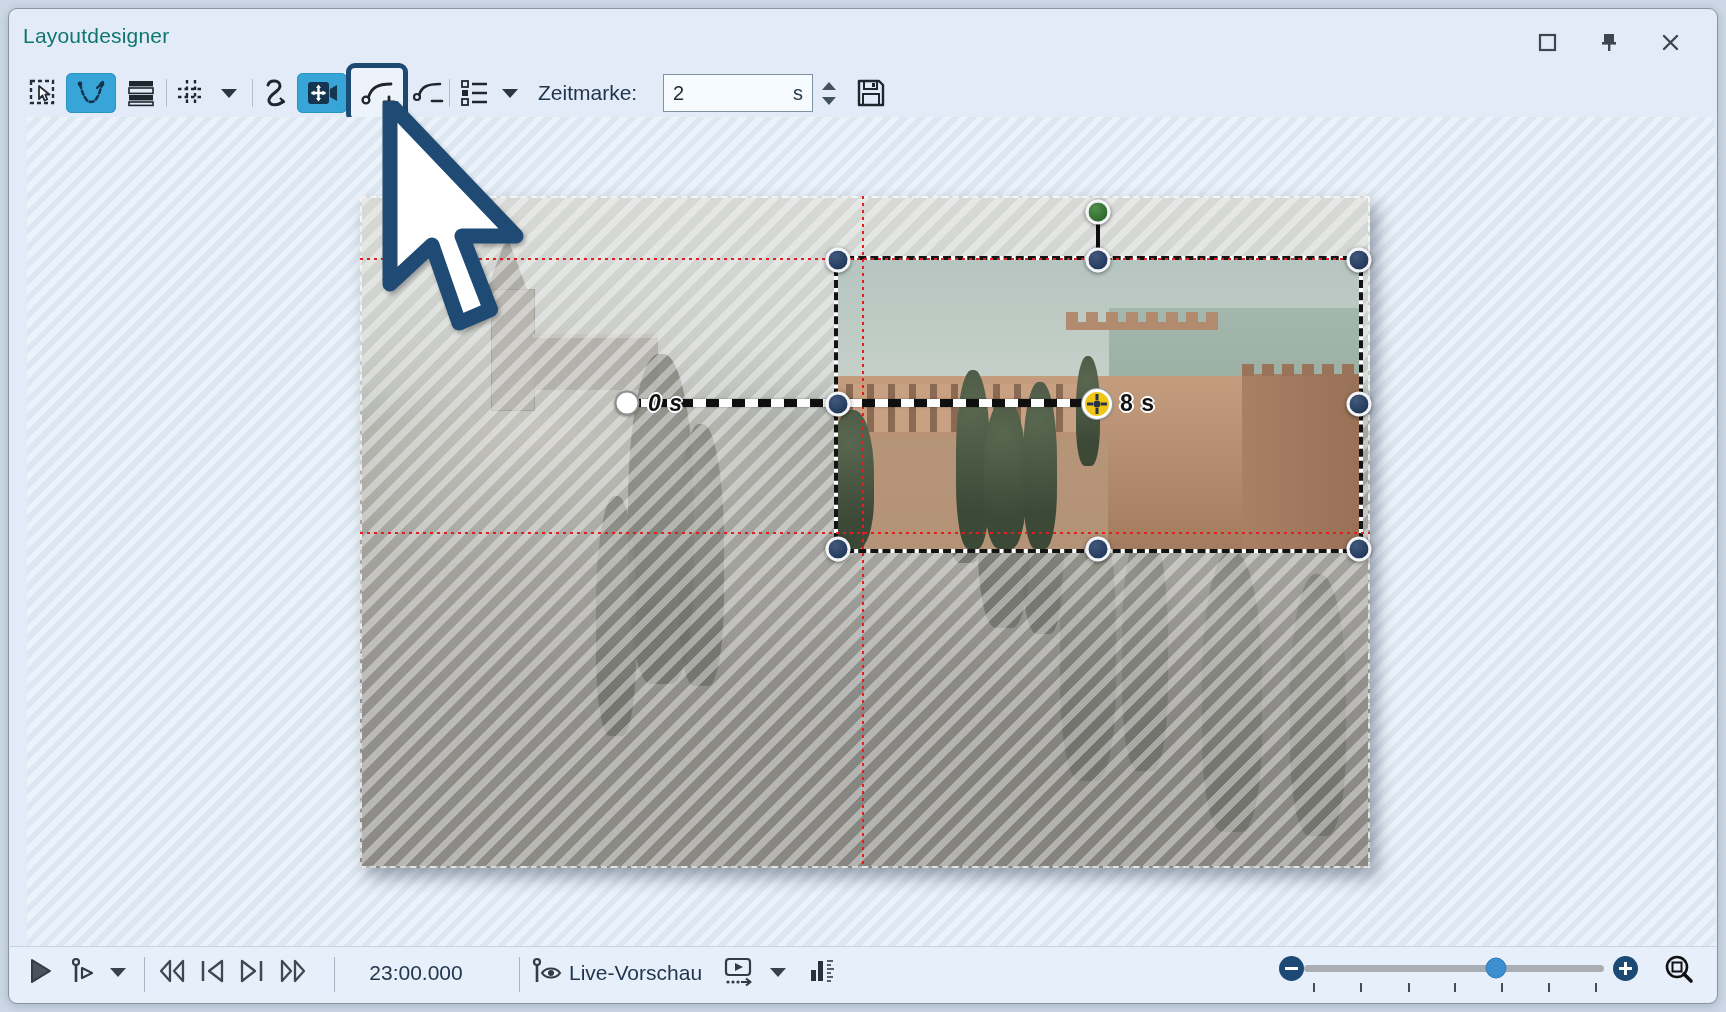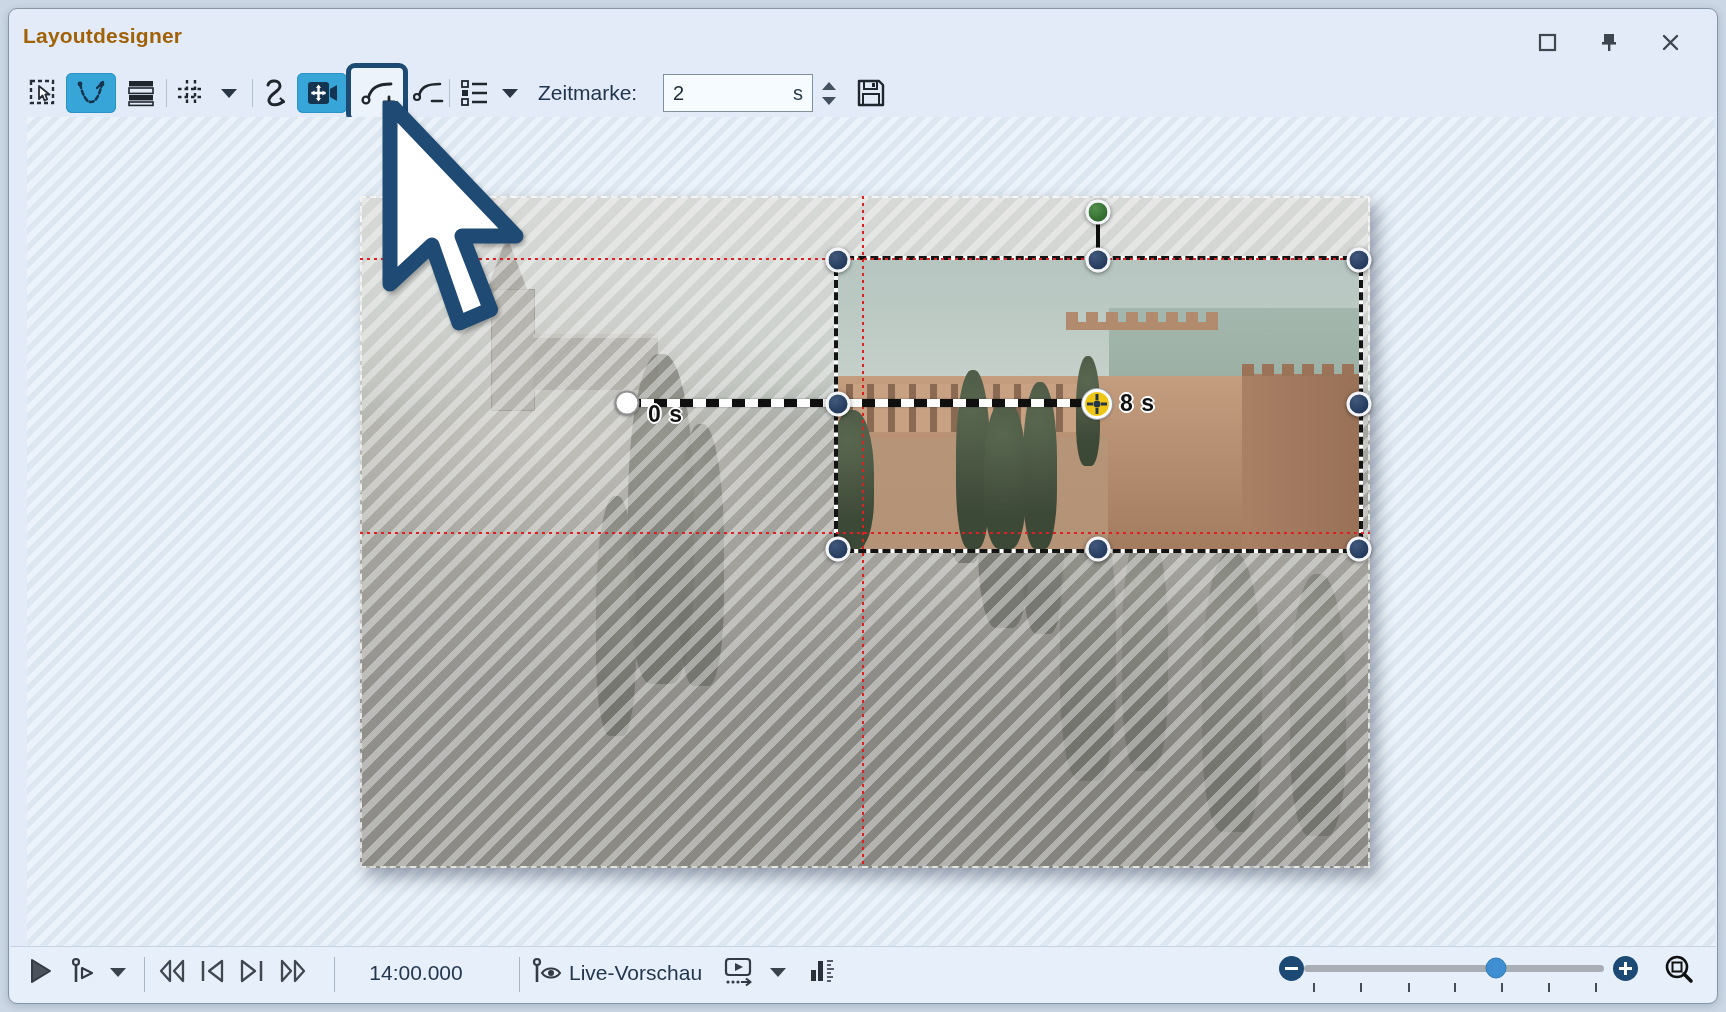--- a/index.html
+++ b/index.html
@@ -4,22 +4,22 @@
 <style>
   * { margin:0; padding:0; box-sizing:border-box; }
   html,body { width:1726px; height:1012px; overflow:hidden; background:#cbd7e4;
               font-family:"Liberation Sans", sans-serif; }
 
   
   .frame { position:absolute; left:8px; top:8px; width:1710px; height:996px;
            background:#e2ebf7; border:1px solid #8795a6; border-radius:9px;
            box-shadow:0 2px 8px rgba(30,50,80,.2); overflow:hidden; }
 
-  .title { position:absolute; left:14px; top:15px; font-size:21px; font-weight:bold;
-           color:#a16207; letter-spacing:.2px; }
+  .title { position:absolute; left:14px; top:15px; font-size:21px; font-weight:normal;
+           color:#0f766e; letter-spacing:.2px; }
   .winbtn { position:absolute; top:19px; width:28px; height:28px; display:flex;
             align-items:center; justify-content:center; cursor:default; }
 
   
   .tbtn { position:absolute; top:64px; width:40px; height:40px; border-radius:6px;
           display:flex; align-items:center; justify-content:center; }
   .tbtn.active { background:#38a5d8; box-shadow:inset 0 0 0 1px #2a94c5; }
   .tb-sep { position:absolute; top:70px; width:1px; height:28px; background:#b2bfcd; }
   .focus-ring { position:absolute; left:337px; top:54px; width:62px; height:60px;
                 border:5px solid #1d4a72; border-radius:9px; background:#edf3fb;
@@ -277,21 +277,21 @@
           <div class="s-part cyp" style="left:185px; top:122px; width:34px; height:167px;"></div>
           <div class="s-part cyp" style="left:-8px; top:150px; width:44px; height:139px;"></div>
           <div class="s-part cyp" style="left:238px; top:96px; width:24px; height:110px;"></div>
         </div>
         <div class="sel-b1"></div>
         <div class="sel-b2"></div>
       </div>
 
       <div class="mpath" style="left:268px; top:203px; width:470px;"></div>
       <div class="kf-start" style="left:267px; top:207px;"></div>
-      <div class="kf-label" style="left:288px; top:218px;">0 s</div>
+      <div class="kf-label" style="left:288px; top:207px;font-style:italic;">0 s</div>
       <div class="kf-now" style="left:737px; top:208px;"></div>
       <div class="kf-dot" style="left:737px; top:208px;"></div>
       <div class="kf-label" style="left:760px; top:207px;">8 s</div>
 
       <div class="stick" style="left:736px; top:22px; height:44px;"></div>
       <div class="handle green" style="left:738px; top:16px;"></div>
 
       <div class="handle" style="left:478px; top:64px;"></div>
       <div class="handle" style="left:738px; top:64px;"></div>
       <div class="handle" style="left:999px; top:64px;"></div>
@@ -340,21 +340,21 @@
         <path d="M5,5 L18,15 L5,25 Z" fill="none" stroke="#41474f" stroke-width="2.3" stroke-linejoin="round"></path>
         <path d="M24,5 L24,25" stroke="#41474f" stroke-width="2.5"></path>
         </svg>
     </div>
     <div class="bb-ic" style="left:267px;">
       <svg width="32" height="30" viewBox="0 0 32 30">
         <path d="M5,5 L14,15 L5,25 Z M18,5 L27,15 L18,25 Z" fill="none" stroke="#41474f" stroke-width="2.3" stroke-linejoin="round"></path>
         </svg>
     </div>
     <div class="bb-sep" style="left:324px;"></div>
-    <div class="bb-txt" style="left:336px; width:140px; text-align:center;">14:00.000</div>
+    <div class="bb-txt" style="left:336px; width:140px; text-align:center;">23:00.000</div>
     <div class="bb-sep" style="left:509px;"></div>
     <div class="bb-ic" style="left:520px;">
       <svg width="36" height="30" viewBox="0 0 36 30">
         <circle cx="7" cy="6" r="3" fill="none" stroke="#343b44" stroke-width="2.2"></circle>
         <path d="M7,9 L7,26" stroke="#343b44" stroke-width="2.6"></path>
         <path d="M12,17 C16,11 26,11 30,17 C26,23 16,23 12,17 Z" fill="none" stroke="#343b44" stroke-width="2.2"></path>
         <circle cx="21" cy="17" r="3" fill="#343b44"></circle>
         </svg>
     </div>
     <div class="bb-txt" style="left:559px;">Live-Vorschau</div>

